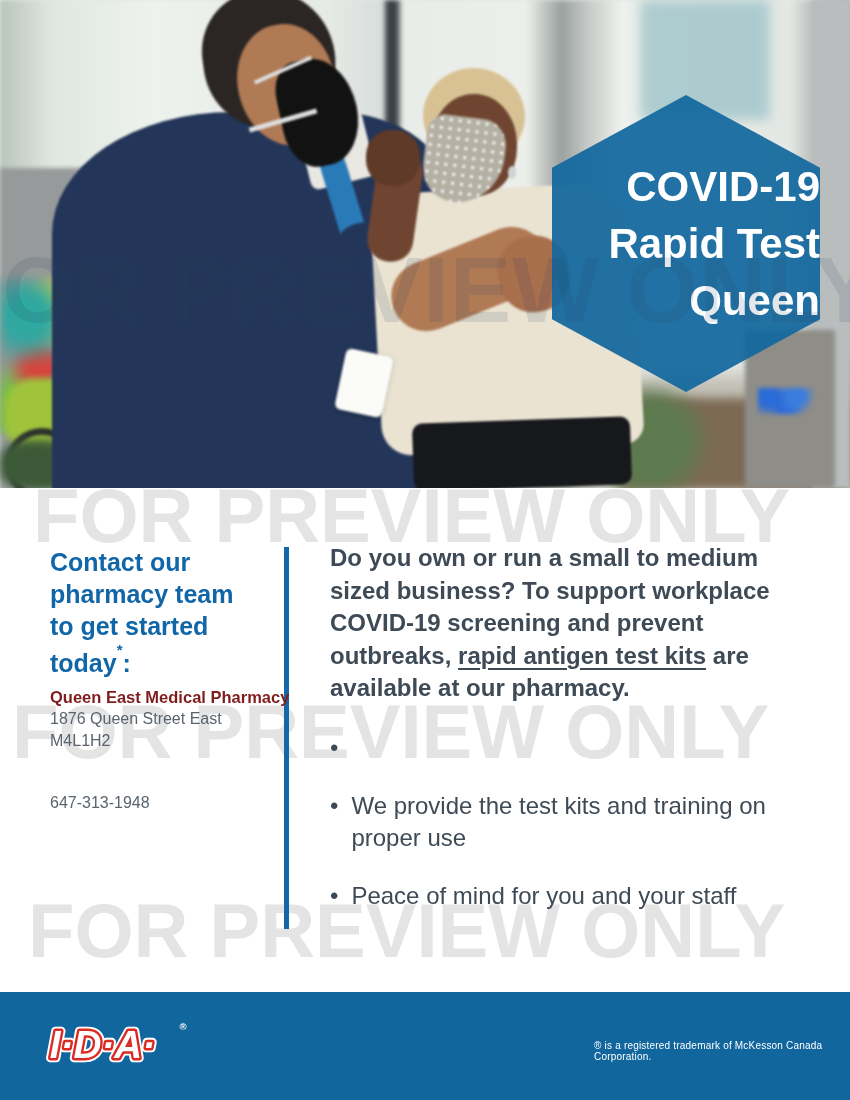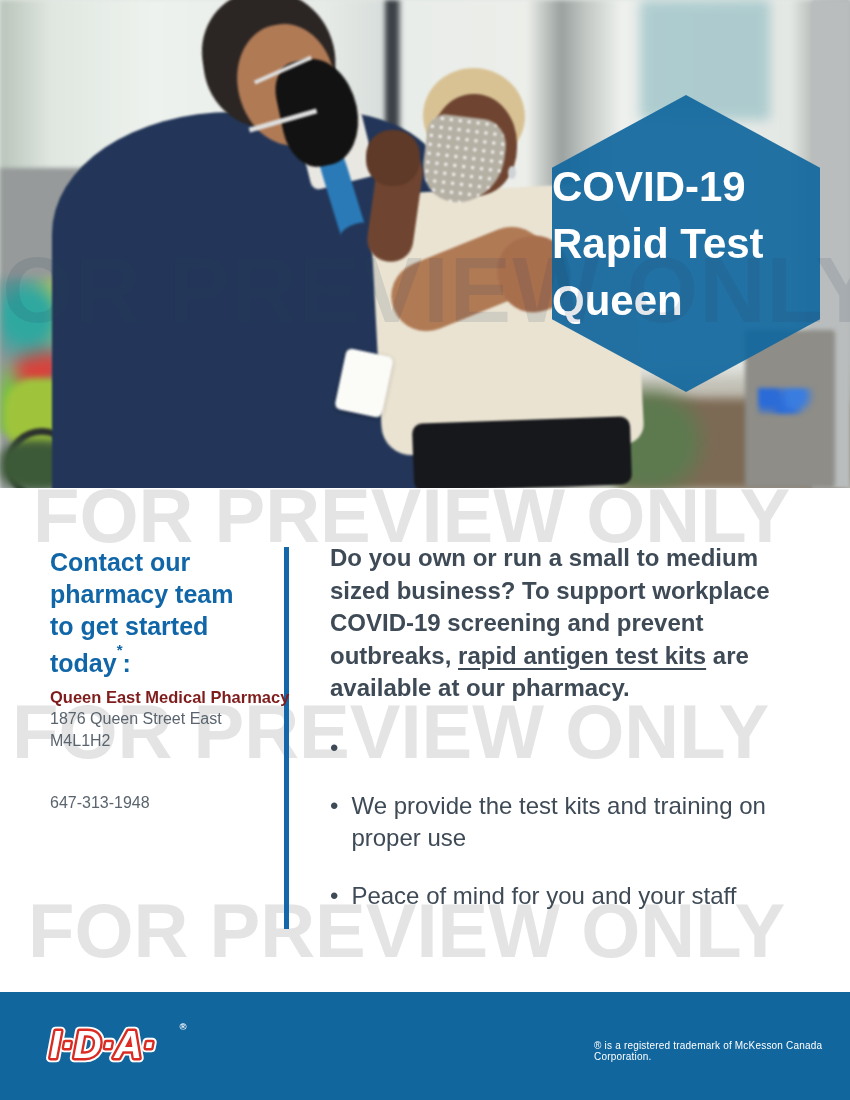--- a/index.html
+++ b/index.html
@@ -81,21 +81,21 @@
   .w-pants { left:413px; top:420px; width:218px; height:68px; background:#17181c; border-radius:10px; transform:rotate(-2deg); }
   .w-forearm{ left:372px; top:150px; width:46px; height:112px; background:#6f4531; border-radius:22px; transform:rotate(8deg); }
   .w-fist  { left:366px; top:130px; width:54px; height:56px; background:#5f3a28; border-radius:46%; }
   .w-card  { left:340px; top:352px; width:48px; height:62px; background:#fbfbf8; border-radius:6px;
     transform:rotate(12deg); box-shadow:0 1px 4px rgba(0,0,0,0.25); }
 
   
   .hexagon { position:absolute; left:552px; top:95px; width:268px; height:297px;
     background:rgba(18,103,158,0.93);
     clip-path:polygon(50% 0, 100% 24.5%, 100% 75.5%, 50% 100%, 0 75.5%, 0 24.5%);
-    display:flex; flex-direction:column; align-items:flex-start; justify-content:center; }
+    display:flex; flex-direction:column; align-items:flex-end; justify-content:center; }
   .hex-line { color:#ffffff; font-size:42px; font-weight:bold; line-height:57px; text-align:center; letter-spacing:0; }
 
   .photo-wm { position:absolute; left:-55px; top:238px; font-size:92px; font-weight:bold;
     color:rgba(40,65,95,0.13); white-space:nowrap; letter-spacing:1px; }
 
   
   .wm { position:absolute; font-weight:bold; font-size:76px; line-height:76px; color:#e4e4e4;
     white-space:nowrap; z-index:0; letter-spacing:0; }
   .wm1 { left:33px; top:478px; }
   .wm2 { left:12px; top:694px; }

